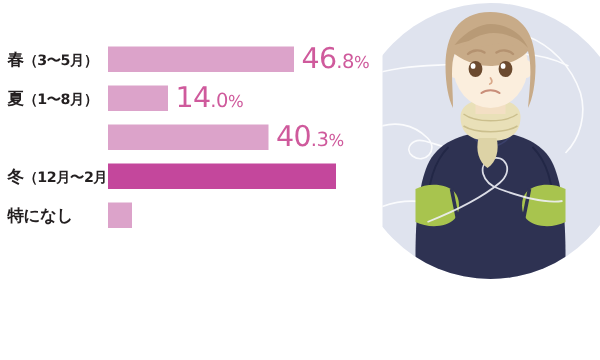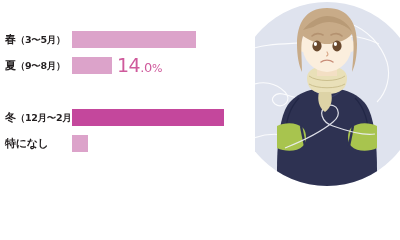--- a/index.html
+++ b/index.html
@@ -222,32 +222,37 @@
       </g>
     </svg>
   </div>
 
   <div id="chart">
 
     <div class="row">
       <div class="cat-label"><span>春</span><span class="paren">（3〜5月）</span></div>
       <div class="bar-wrap">
         <div class="bar" style="width:124px"></div>
-      </div>
-    </div>
-
-    <div class="row">
-      <div class="cat-label"><span>夏</span><span class="paren">（9〜8月）</span></div>
+        <div class="value"><span class="v-int">46</span><span class="v-dec">.8</span><span class="v-pct">%</span></div>
+      </div>
+    </div>
+
+    <div class="row">
+      <div class="cat-label"><span>夏</span><span class="paren">（1〜8月）</span></div>
       <div class="bar-wrap">
         <div class="bar" style="width:40px"></div>
         <div class="value"><span class="v-int">14</span><span class="v-dec">.0</span><span class="v-pct">%</span></div>
       </div>
     </div>
 
     <div class="row">
+      <div class="bar-wrap">
+        <div class="bar" style="width:107px"></div>
+        <div class="value"><span class="v-int">40</span><span class="v-dec">.3</span><span class="v-pct">%</span></div>
+      </div>
     </div>
 
     <div class="row">
       <div class="cat-label"><span>冬</span><span class="paren">（12月〜2月）</span></div>
       <div class="bar-wrap">
         <div class="bar highlight" style="width:152px"></div>
       </div>
     </div>
 
     <div class="row">

